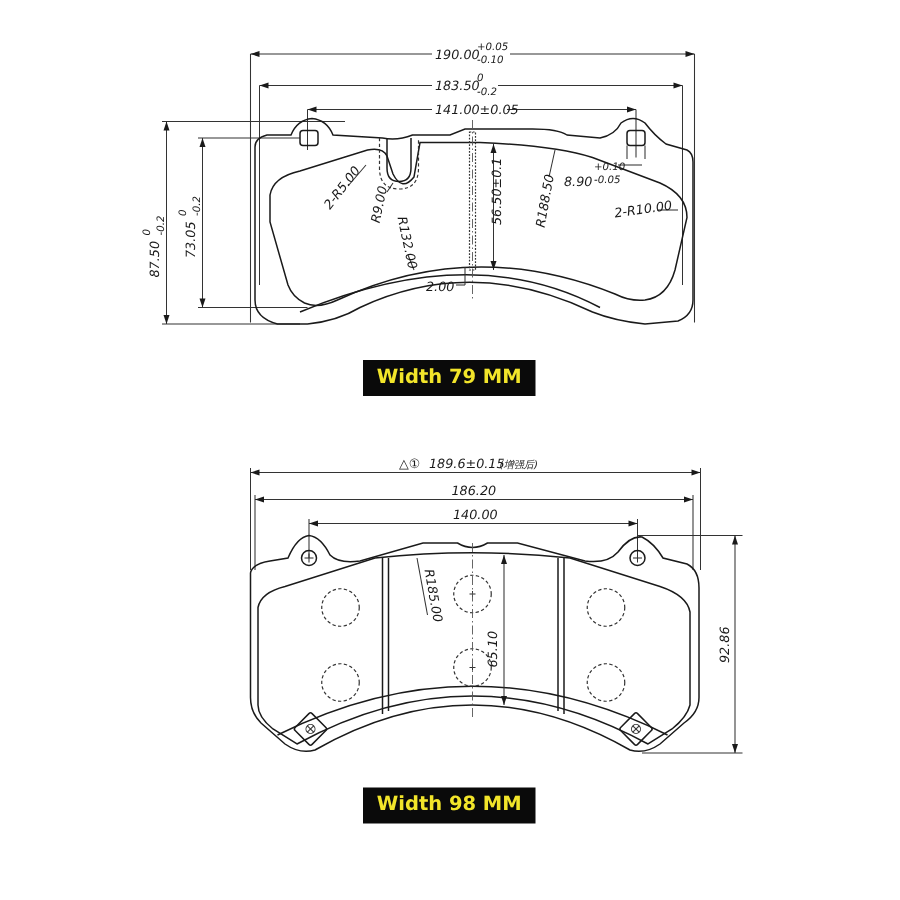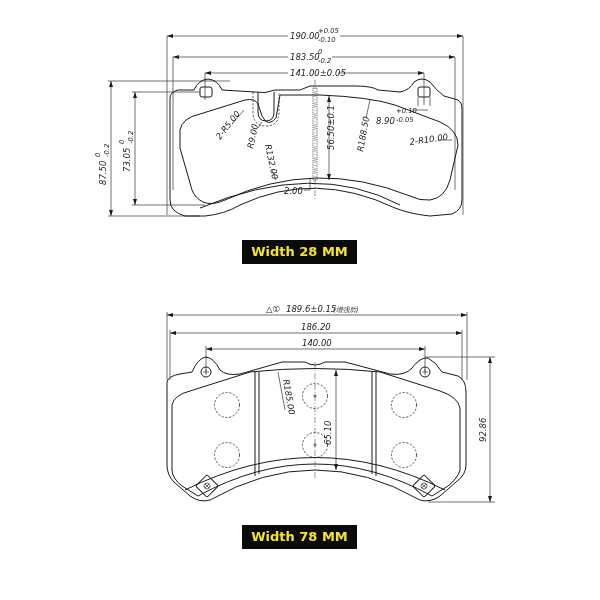--- a/index.html
+++ b/index.html
@@ -213,14 +213,14 @@
     </g>
     <g transform="translate(331,445) rotate(-90)">
       <text class="dim" x="0" y="0">65.10</text>
     </g>
     <g transform="translate(486,442) rotate(-90)">
       <text class="dim" x="0" y="0">92.86</text>
     </g>
   </g>
 </svg>
 
-<div class="label" style="left:242px; top:240px; width:115px;">Width 28 MM</div>
-<div class="label" style="left:242px; top:525px; width:115px;">Width 78 MM</div>
+<div class="label" style="left:242px; top:240px; width:115px;">Width 79 MM</div>
+<div class="label" style="left:242px; top:525px; width:115px;">Width 98 MM</div>
 
 </body></html>

